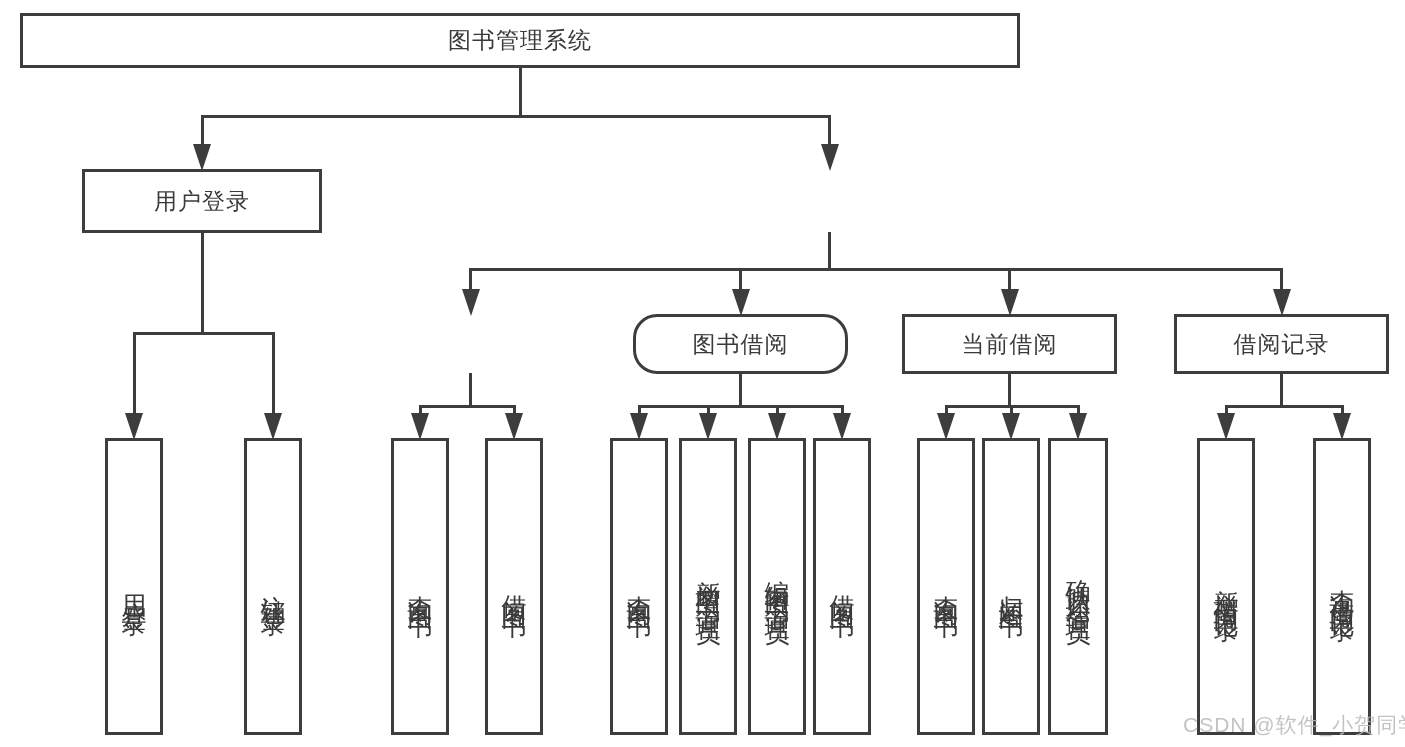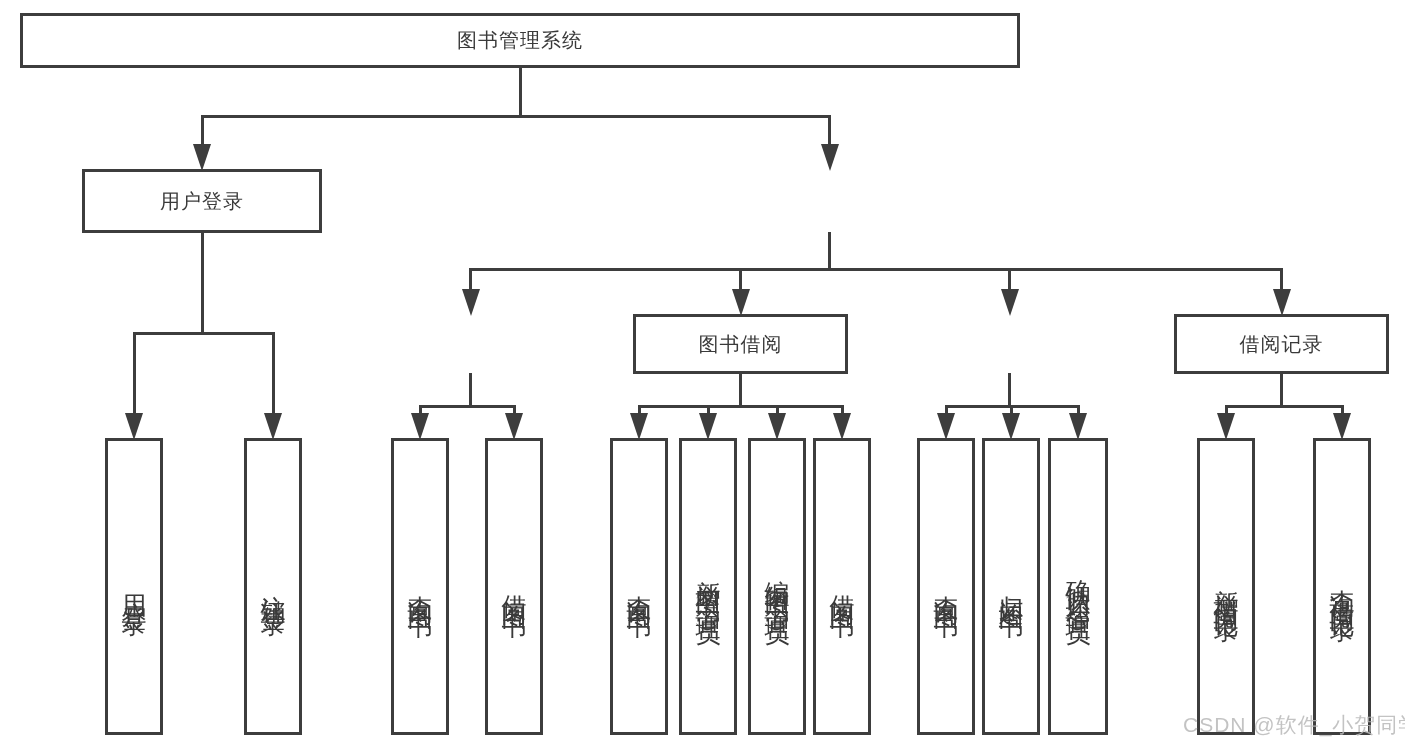--- a/index.html
+++ b/index.html
@@ -23,21 +23,21 @@
     display: flex;
     align-items: center;
     justify-content: center;
     z-index: 3;
   }
   .node .label {
     color: var(--text, #3a3a3a);
     white-space: nowrap;
   }
   .node.h .label {
-    font-size: 20px;
+    font-size: 23px;
     letter-spacing: 1px;
   }
   .node.v .label {
     writing-mode: vertical-rl;
     text-orientation: mixed;
     font-size: 25px;
     letter-spacing: 6px;
     line-height: 1;
     white-space: normal;
   }
@@ -123,22 +123,25 @@
     <div class="cline" style="left: 1224.5px; top: 405px; width: 3px; height: 20px;"></div>
     <div class="arrow" style="left: 1217px; top: 413px;"></div>
     <div class="cline" style="left: 1340.5px; top: 405px; width: 3px; height: 20px;"></div>
     <div class="arrow" style="left: 1333px; top: 413px;"></div>
     <div class="node h" style="left: 20px; top: 13px; width: 1000px; height: 55px;">
       <span class="label">图书管理系统</span>
     </div>
     <div class="node h" style="left: 82px; top: 169px; width: 240px; height: 64px;">
       <span class="label">用户登录</span>
     </div>
-    <div class="node h" style="left: 633px; top: 314px; width: 215px; height: 60px;">
+    <div class="node h" style="left: 633px; top: 314px; width: 215px; height: 60px; border-radius: 24px;">
       <span class="label">图书借阅</span>
+    </div>
+    <div class="node h" style="left: 902px; top: 314px; width: 215px; height: 60px;">
+      <span class="label">当前借阅</span>
     </div>
     <div class="node h" style="left: 1174px; top: 314px; width: 215px; height: 60px;">
       <span class="label">借阅记录</span>
     </div>
     <div class="node v" style="left: 105px; top: 438px; width: 58px; height: 297px;">
       <span class="label">用户登录</span>
     </div>
     <div class="node v" style="left: 244px; top: 438px; width: 58px; height: 297px;">
       <span class="label">注销登录</span>
     </div>

